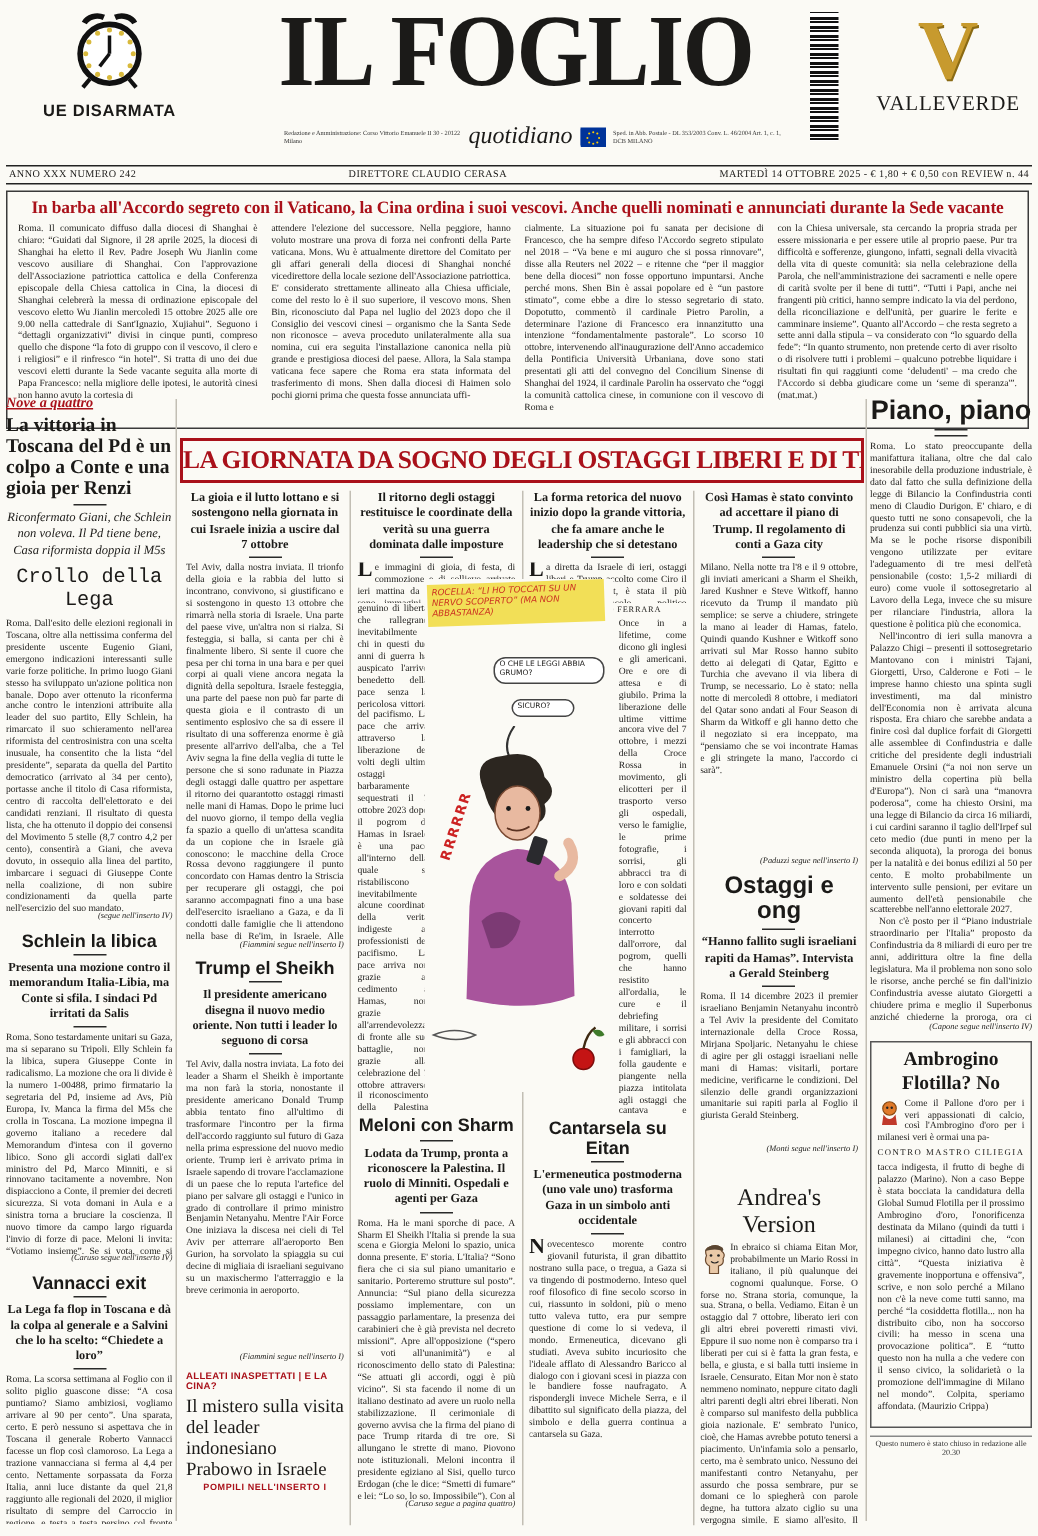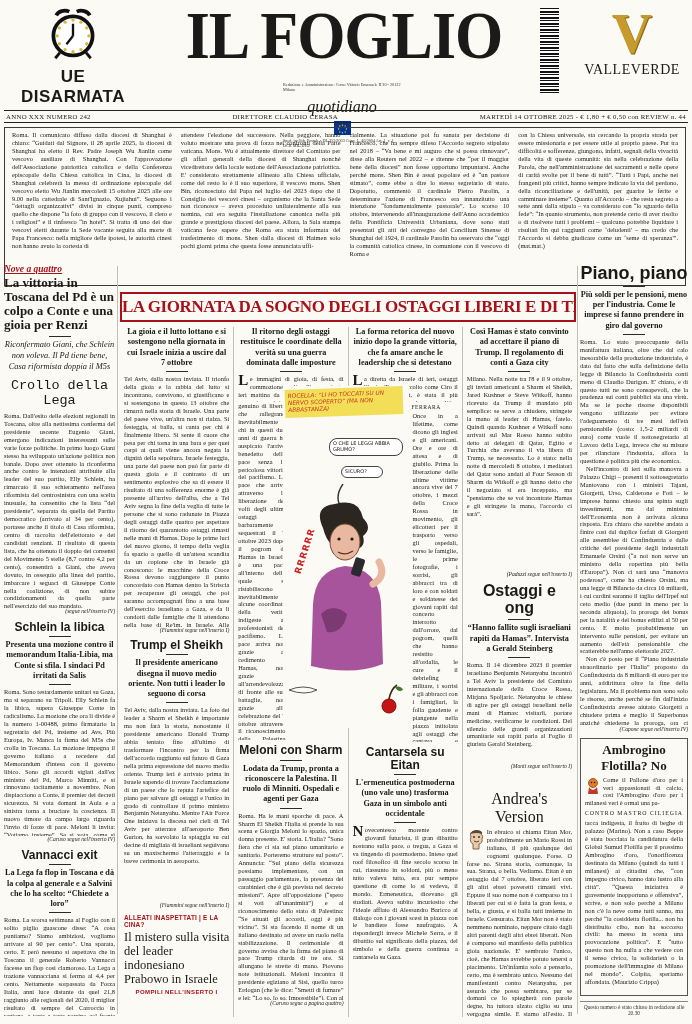--- a/index.html
+++ b/index.html
@@ -10,24 +10,24 @@
   .mrule{width:22px;height:1px;background:#2a2a2a;margin:3px auto;}
   .sig{font-size:5.6px;font-style:italic;text-align:right;line-height:1.2;}
   .subhead{font-weight:bold;font-size:8.2px;line-height:1.25;text-align:center;}
   .subhead-i{font-style:italic;font-size:8.4px;line-height:1.3;text-align:center;}
   .sechead-sans{font-family:"Liberation Sans","DejaVu Sans",sans-serif;font-weight:bold;
                 font-size:12px;text-align:center;line-height:1.05;}
   .dropcap::first-letter{float:left;font-size:15px;line-height:11px;font-weight:bold;padding-right:1.5px;}
   .vrule{position:absolute;width:1px;background:#c2beb4;}
   
   .m-leftad{position:absolute;left:12px;top:6px;width:122px;text-align:center;}
-  .m-leftad .lbl{font-family:"Liberation Sans",sans-serif;font-weight:bold;font-size:17px;letter-spacing:.5px;margin-top:1px;}
+  .m-leftad .lbl{font-family:"Liberation Sans",sans-serif;font-weight:bold;font-size:11px;letter-spacing:.5px;margin-top:1px;}
   .m-title{position:absolute;left:148px;top:-4px;width:392px;text-align:center;font-weight:bold;
            font-size:62px;letter-spacing:-1px;transform:scaleY(1.1);transform-origin:top;}
-  .m-subrow{position:absolute;left:140px;top:82px;width:404px;display:flex;align-items:center;justify-content:center;gap:5px;flex-direction:column;}
+  .m-subrow{position:absolute;left:156px;top:82px;width:404px;display:flex;align-items:center;justify-content:center;gap:5px;}
   .m-tiny{font-size:4.2px;color:#333;width:118px;line-height:1.3;}
   .m-quot{font-style:italic;font-size:16px;}
   .m-flag{width:17px;height:12px;background:#039;display:inline-block;position:relative;}
   .m-barcode{position:absolute;left:540px;top:8px;width:19px;height:86px;
      background:repeating-linear-gradient(180deg,#111 0 1px,#fff 1px 3px,#111 3px 5px,#fff 5px 6px);}
   .m-rightad{position:absolute;left:578px;top:4px;width:108px;text-align:center;}
   .m-v{font-size:56px;font-weight:bold;color:#c79a2e;line-height:60px;text-shadow:1px 1px 0 #8a6a14;}
   .m-vlbl{font-weight:normal;font-size:14px;letter-spacing:.5px;margin-top:-2px;}
   .dateline{position:absolute;left:4px;top:110px;width:684px;border-top:1px solid #222;border-bottom:1px solid #222;
             height:13px;display:flex;justify-content:space-between;align-items:center;font-size:6.8px;letter-spacing:.3px;padding:0 2px;box-sizing:border-box;}
@@ -135,20 +135,21 @@
     </div>
   </div>
 
   <div class="dateline">
     <span>ANNO XXX NUMERO 242</span>
     <span>DIRETTORE CLAUDIO CERASA</span>
     <span>MARTEDÌ 14 OTTOBRE 2025 - € 1,80 + € 0,50 con REVIEW n. 44</span>
   </div>
 
   <div class="topbox">
+    <h1>In barba all'Accordo segreto con il Vaticano, la Cina ordina i suoi vescovi. Anche quelli nominati e annunciati durante la Sede vacante</h1>
     <div class="topcols">
       <div class="bt">Roma. Il comunicato diffuso dalla diocesi di Shanghai è chiaro: “Guidati dal Signore, il 28 aprile 2025, la diocesi di Shanghai ha eletto il Rev. Padre Joseph Wu Jianlin come vescovo ausiliare di Shanghai. Con l'approvazione dell'Associazione patriottica cattolica e della Conferenza episcopale della Chiesa cattolica in Cina, la diocesi di Shanghai celebrerà la messa di ordinazione episcopale del vescovo eletto Wu Jianlin mercoledì 15 ottobre 2025 alle ore 9.00 nella cattedrale di Sant'Ignazio, Xujiahui”. Seguono i “dettagli organizzativi” divisi in cinque punti, compreso quello che dispone “la foto di gruppo con il vescovo, il clero e i religiosi” e il rinfresco “in hotel”. Si tratta di uno dei due vescovi eletti durante la Sede vacante seguita alla morte di Papa Francesco: nella migliore delle ipotesi, le autorità cinesi non hanno avuto la cortesia di</div>
       <div class="bt">attendere l'elezione del successore. Nella peggiore, hanno voluto mostrare una prova di forza nei confronti della Parte vaticana. Mons. Wu è attualmente direttore del Comitato per gli affari generali della diocesi di Shanghai nonché vicedirettore della locale sezione dell'Associazione patriottica. E' considerato strettamente allineato alla Chiesa ufficiale, come del resto lo è il suo superiore, il vescovo mons. Shen Bin, riconosciuto dal Papa nel luglio del 2023 dopo che il Consiglio dei vescovi cinesi – organismo che la Santa Sede non riconosce – aveva proceduto unilateralmente alla sua nomina, cui era seguita l'installazione canonica nella più grande e prestigiosa diocesi del paese. Allora, la Sala stampa vaticana fece sapere che Roma era stata informata del trasferimento di mons. Shen dalla diocesi di Haimen solo pochi giorni prima che questa fosse annunciata uffi-</div>
       <div class="bt">cialmente. La situazione poi fu sanata per decisione di Francesco, che ha sempre difeso l'Accordo segreto stipulato nel 2018 – “Va bene e mi auguro che si possa rinnovare”, disse alla Reuters nel 2022 – e ritenne che “per il maggior bene della diocesi” non fosse opportuno impuntarsi. Anche perché mons. Shen Bin è assai popolare ed è “un pastore stimato”, come ebbe a dire lo stesso segretario di stato. Dopotutto, commentò il cardinale Pietro Parolin, a determinare l'azione di Francesco era innanzitutto una intenzione “fondamentalmente pastorale”. Lo scorso 10 ottobre, intervenendo all'inaugurazione dell'Anno accademico della Pontificia Università Urbaniana, dove sono stati presentati gli atti del convegno del Concilium Sinense di Shanghai del 1924, il cardinale Parolin ha osservato che “oggi la comunità cattolica cinese, in comunione con il vescovo di Roma e</div>
       <div class="bt">con la Chiesa universale, sta cercando la propria strada per essere missionaria e per essere utile al proprio paese. Pur tra difficoltà e sofferenze, giungono, infatti, segnali della vivacità della vita di queste comunità: sia nella celebrazione della Parola, che nell'amministrazione dei sacramenti e nelle opere di carità svolte per il bene di tutti”. “Tutti i Papi, anche nei frangenti più critici, hanno sempre indicato la via del perdono, della riconciliazione e dell'unità, per guarire le ferite e camminare insieme”. Quanto all'Accordo – che resta segreto a sette anni dalla stipula – va considerato con “lo sguardo della fede”: “In quanto strumento, non pretende certo di aver risolto o di risolvere tutti i problemi – qualcuno potrebbe liquidare i risultati fin qui raggiunti come ‘deludenti' – ma credo che l'Accordo si debba giudicare come un ‘seme di speranza'”. (mat.mat.)</div>
     </div>
   </div>
 
   <div class="vrule" style="left:117px;top:266px;height:748px;"></div>
   <div class="vrule" style="left:577px;top:266px;height:748px;"></div>
@@ -277,21 +278,20 @@
         <circle cx="106" cy="222" r="7" fill="#c41414" stroke="#7e0d0d" stroke-width="1"></circle>
         <path d="M106 215 q2 -10 8 -14" fill="none" stroke="#3e2a12" stroke-width="1.6"></path>
         <path d="M112 203 q6 -2 8 3 q-5 3 -8 -3Z" fill="#3f7a2a"></path>
       </svg>
     </div>
   </div>
 
   <div class="rightrail">
     <div class="sechead-sans" style="font-size:18px;">Piano, piano</div>
     <div class="mrule"></div>
-    <div class="subhead">Più soldi per le pensioni, meno per l'industria. Come le imprese si fanno prendere in giro dal governo</div>
     <div class="mrule"></div>
     <div class="clip" style="height:388px;">
       <div class="bt">Roma. Lo stato preoccupante della manifattura italiana, oltre che dal calo inesorabile della produzione industriale, è dato dal fatto che sulla definizione della legge di Bilancio la Confindustria conti meno di Claudio Durigon. E' chiaro, e di questo tutti ne sono consapevoli, che la prudenza sui conti pubblici sia una virtù. Ma se le poche risorse disponibili vengono utilizzate per evitare l'adeguamento di tre mesi dell'età pensionabile (costo: 1,5-2 miliardi di euro) come vuole il sottosegretario al Lavoro della Lega, invece che su misure per rilanciare l'industria, allora la questione è politica più che economica.</div>
       <div class="bt" style="text-indent:6px;">Nell'incontro di ieri sulla manovra a Palazzo Chigi – presenti il sottosegretario Mantovano con i ministri Tajani, Giorgetti, Urso, Calderone e Foti – le imprese hanno chiesto una spinta sugli investimenti, ma dal ministro dell'Economia non è arrivata alcuna risposta. Era chiaro che sarebbe andata a finire così dal duplice forfait di Giorgetti alle assemblee di Confindustria e dalle critiche del presidente degli industriali Emanuele Orsini (“a noi non serve un ministro della copertina più bella d'Europa”). Non ci sarà una “manovra poderosa”, come ha chiesto Orsini, ma una legge di Bilancio da circa 16 miliardi, i cui cardini saranno il taglio dell'Irpef sul ceto medio (due punti in meno per la seconda aliquota), la proroga dei bonus per la natalità e dei bonus edilizi al 50 per cento. E molto probabilmente un intervento sulle pensioni, per evitare un aumento dell'età pensionabile che scatterebbe nell'anno elettorale 2027.</div>
       <div class="bt" style="text-indent:6px;">Non c'è posto per il “Piano industriale straordinario per l'Italia” proposto da Confindustria da 8 miliardi di euro per tre anni, addirittura oltre la fine della legislatura. Ma il problema non sono solo le risorse, anche perché se fin dall'inizio Confindustria avesse aiutato Giorgetti a chiudere prima e meglio il Superbonus anziché chiederne la proroga, ora ci sarebbero margini per una finanziaria più “poderosa”.</div>
     </div>
     <div class="sig">(Capone segue nell'inserto IV)</div>
 
     <div class="ambox">
       <h3>Ambrogino Flotilla? No</h3>

